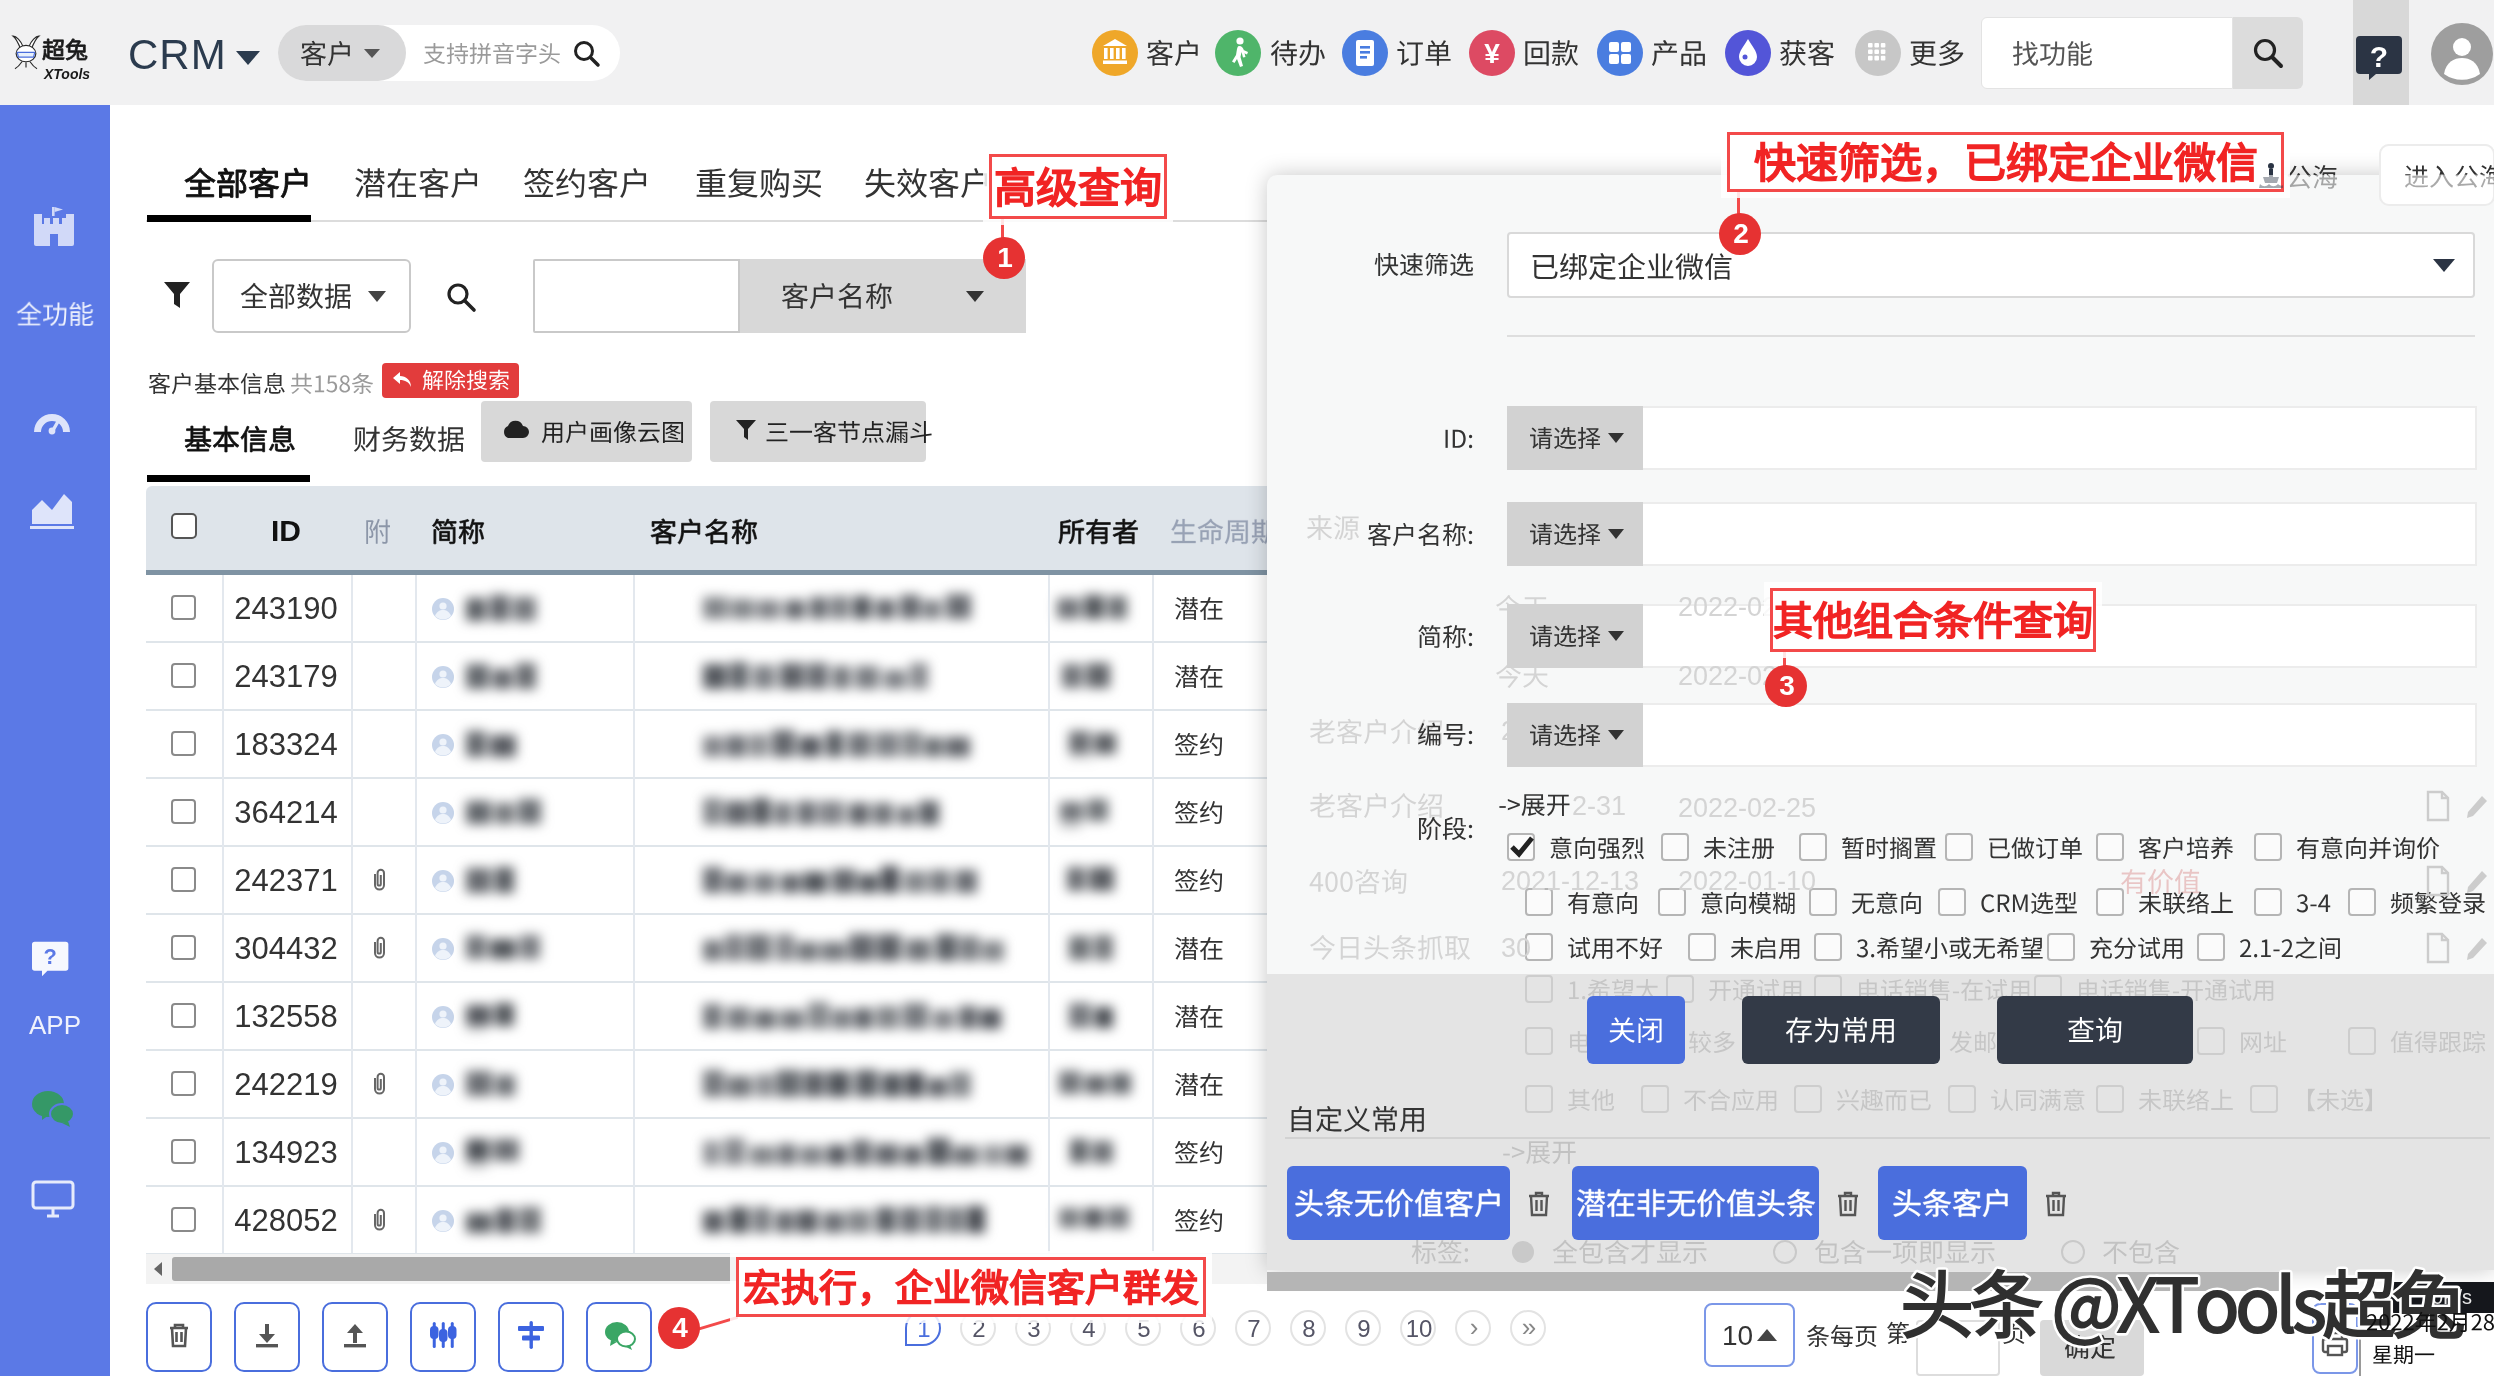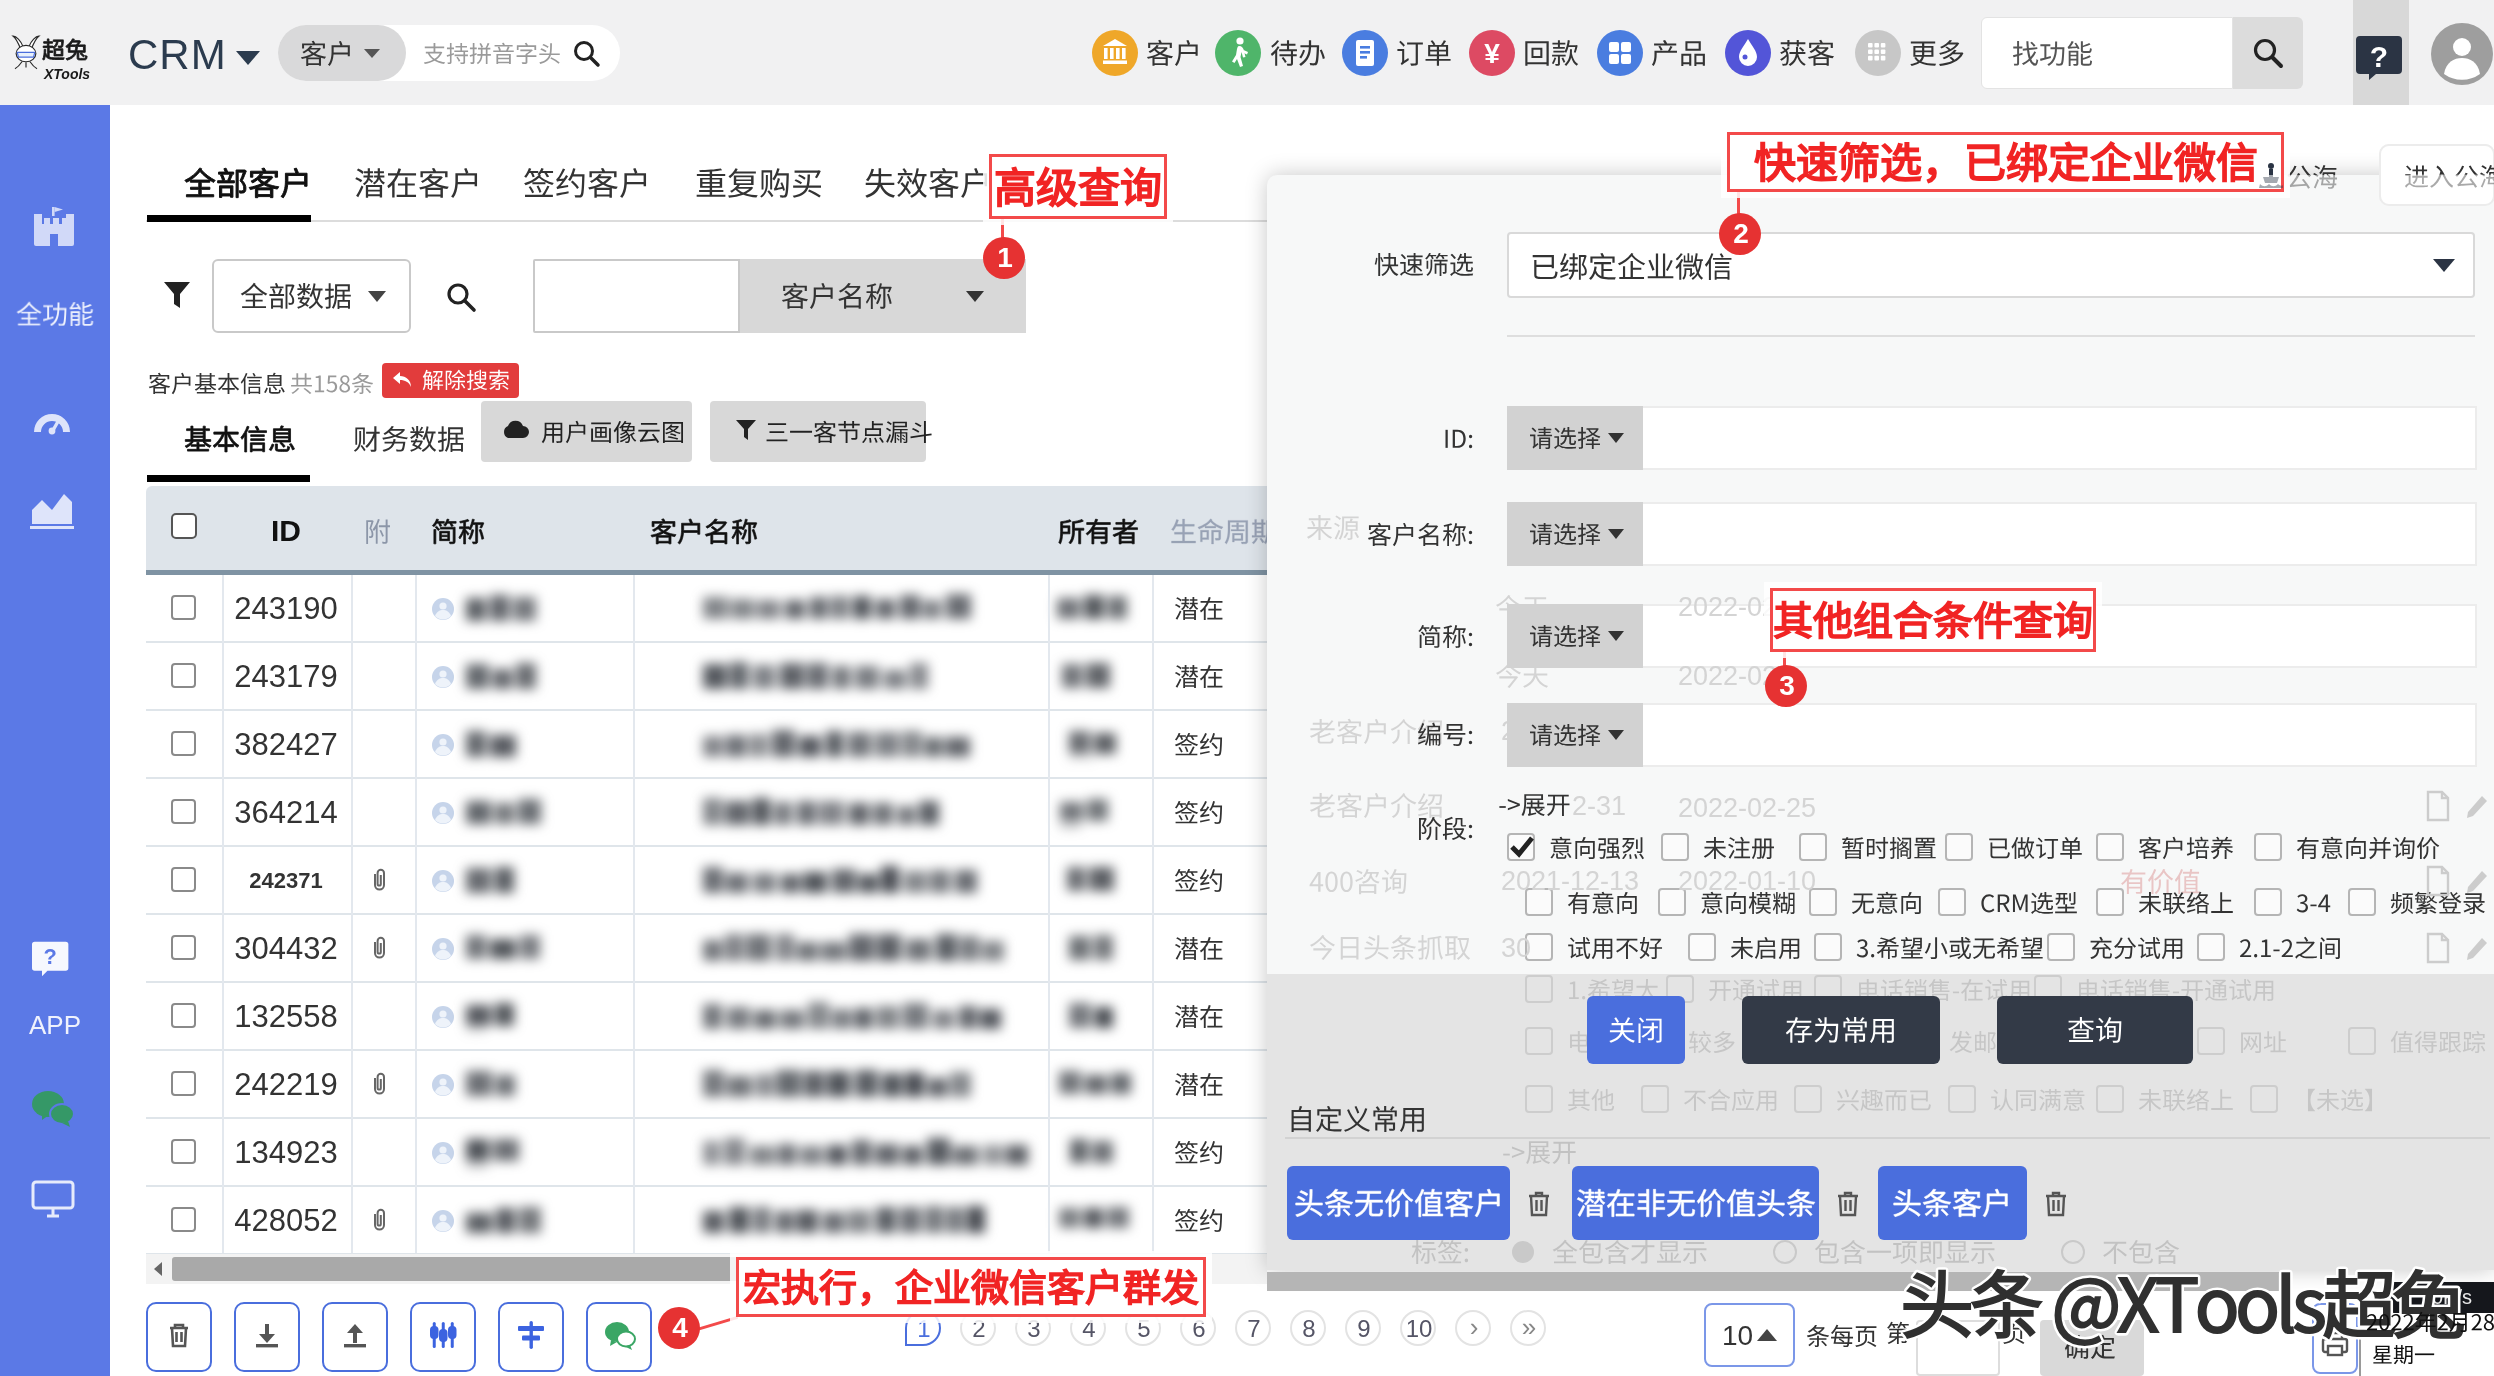--- a/index.html
+++ b/index.html
@@ -509,21 +509,21 @@
 <svg class="t" style="left:1174px;top:664px" width="50" height="25" viewBox="0 0 2000 1000">
     <g opacity="1">
       <g fill="#333">
         <use href="#g26" x="0"></use>
         <use href="#g27" x="1000"></use>
       </g>
     </g>
   </svg>
 <div class="a" style="left:146px;top:777px;width:1121px;height:2px;background:#dfe5ea"></div>
 <div class="a" style="left:171px;top:731px;width:25px;height:25px;background:#fff;border:2px solid #8a8a8a;border-radius:4px"></div>
-<div class="a" style="left:286px;top:745px;transform:translate(-50%,-50%);font-size:31px;color:#333;font-weight:400;white-space:nowrap">382427</div>
+<div class="a" style="left:286px;top:745px;transform:translate(-50%,-50%);font-size:31px;color:#333;font-weight:400;white-space:nowrap">183324</div>
 <svg class="t" style="left:432px;top:734px" width="22" height="22" viewBox="0 0 22 22">
     <circle cx="11" cy="11" r="11" fill="#c6d4ea"></circle>
     <circle cx="11" cy="8" r="3.6" fill="#eef3fa"></circle>
     <path d="M3 18 C5 13 8 12 11 12 C14 12 17 13 19 18 A11 11 0 0 1 3 18 Z" fill="#eef3fa"></path>
   </svg>
 <div class="a" style="left:466px;top:731px;width:75px;height:28px;overflow:hidden;filter:blur(6px)"><span style="display:inline-block;width:20px;height:26px;background:#4b4f55;margin-right:4px;opacity:0.86"></span><span style="display:inline-block;width:26px;height:22px;background:#4b4f55;margin-right:4px;opacity:0.93"></span></div>
 <div class="a" style="left:703px;top:730px;width:305px;height:30px;overflow:hidden;filter:blur(6px)"><span style="display:inline-block;width:20px;height:21px;background:#3f434a;margin-right:3px;opacity:0.66"></span><span style="display:inline-block;width:20px;height:22px;background:#3f434a;margin-right:3px;opacity:0.77"></span><span style="display:inline-block;width:19px;height:23px;background:#3f434a;margin-right:4px;opacity:0.60"></span><span style="display:inline-block;width:23px;height:27px;background:#3f434a;margin-right:4px;opacity:0.81"></span><span style="display:inline-block;width:22px;height:21px;background:#3f434a;margin-right:5px;opacity:0.90"></span><span style="display:inline-block;width:17px;height:26px;background:#3f434a;margin-right:5px;opacity:0.88"></span><span style="display:inline-block;width:23px;height:25px;background:#3f434a;margin-right:4px;opacity:0.74"></span><span style="display:inline-block;width:24px;height:25px;background:#3f434a;margin-right:3px;opacity:0.67"></span><span style="display:inline-block;width:20px;height:26px;background:#3f434a;margin-right:3px;opacity:0.64"></span><span style="display:inline-block;width:17px;height:20px;background:#3f434a;margin-right:3px;opacity:0.80"></span><span style="display:inline-block;width:25px;height:20px;background:#3f434a;margin-right:4px;opacity:0.81"></span></div>
 <div class="a" style="left:1069px;top:731px;width:56px;height:28px;overflow:hidden;filter:blur(6px)"><span style="display:inline-block;width:21px;height:23px;background:#45494f;margin-right:4px;opacity:0.81"></span><span style="display:inline-block;width:22px;height:21px;background:#45494f;margin-right:4px;opacity:0.88"></span><span style="display:inline-block;width:25px;height:19px;background:#45494f;margin-right:4px;opacity:0.73"></span></div>
 <svg class="t" style="left:1174px;top:732px" width="50" height="25" viewBox="0 0 2000 1000">
     <g opacity="1">
@@ -547,21 +547,21 @@
 <svg class="t" style="left:1174px;top:800px" width="50" height="25" viewBox="0 0 2000 1000">
     <g opacity="1">
       <g fill="#333">
         <use href="#g28" x="0"></use>
         <use href="#g29" x="1000"></use>
       </g>
     </g>
   </svg>
 <div class="a" style="left:146px;top:913px;width:1121px;height:2px;background:#dfe5ea"></div>
 <div class="a" style="left:171px;top:867px;width:25px;height:25px;background:#fff;border:2px solid #8a8a8a;border-radius:4px"></div>
-<div class="a" style="left:286px;top:881px;transform:translate(-50%,-50%);font-size:22px;color:#333;font-weight:700;white-space:nowrap">242371</div>
+<div class="a" style="left:286px;top:881px;transform:translate(-50%,-50%);font-size:31px;color:#333;font-weight:400;white-space:nowrap">242371</div>
 <svg class="t" style="left:368px;top:868px" width="22" height="26" viewBox="0 0 22 26">
     <path d="M7 6 L7 17 a4.5 4.5 0 0 0 9 0 L16 5 a3.2 3.2 0 0 0 -6.4 0 L9.6 16 a1.6 1.6 0 0 0 3.2 0 L12.8 7" fill="none" stroke="#666" stroke-width="2"></path>
   </svg>
 <svg class="t" style="left:432px;top:870px" width="22" height="22" viewBox="0 0 22 22">
     <circle cx="11" cy="11" r="11" fill="#c6d4ea"></circle>
     <circle cx="11" cy="8" r="3.6" fill="#eef3fa"></circle>
     <path d="M3 18 C5 13 8 12 11 12 C14 12 17 13 19 18 A11 11 0 0 1 3 18 Z" fill="#eef3fa"></path>
   </svg>
 <div class="a" style="left:466px;top:867px;width:58px;height:28px;overflow:hidden;filter:blur(6px)"><span style="display:inline-block;width:25px;height:25px;background:#4b4f55;margin-right:4px;opacity:0.84"></span><span style="display:inline-block;width:19px;height:26px;background:#4b4f55;margin-right:4px;opacity:0.92"></span></div>
 <div class="a" style="left:703px;top:866px;width:300px;height:30px;overflow:hidden;filter:blur(6px)"><span style="display:inline-block;width:20px;height:26px;background:#3f434a;margin-right:3px;opacity:0.78"></span><span style="display:inline-block;width:22px;height:20px;background:#3f434a;margin-right:5px;opacity:0.77"></span><span style="display:inline-block;width:23px;height:20px;background:#3f434a;margin-right:5px;opacity:0.69"></span><span style="display:inline-block;width:19px;height:19px;background:#3f434a;margin-right:3px;opacity:0.84"></span><span style="display:inline-block;width:24px;height:21px;background:#3f434a;margin-right:5px;opacity:0.92"></span><span style="display:inline-block;width:24px;height:24px;background:#3f434a;margin-right:3px;opacity:0.82"></span><span style="display:inline-block;width:19px;height:19px;background:#3f434a;margin-right:3px;opacity:0.91"></span><span style="display:inline-block;width:18px;height:27px;background:#3f434a;margin-right:5px;opacity:0.96"></span><span style="display:inline-block;width:23px;height:22px;background:#3f434a;margin-right:3px;opacity:0.64"></span><span style="display:inline-block;width:20px;height:23px;background:#3f434a;margin-right:5px;opacity:0.71"></span><span style="display:inline-block;width:22px;height:23px;background:#3f434a;margin-right:5px;opacity:0.78"></span></div>

